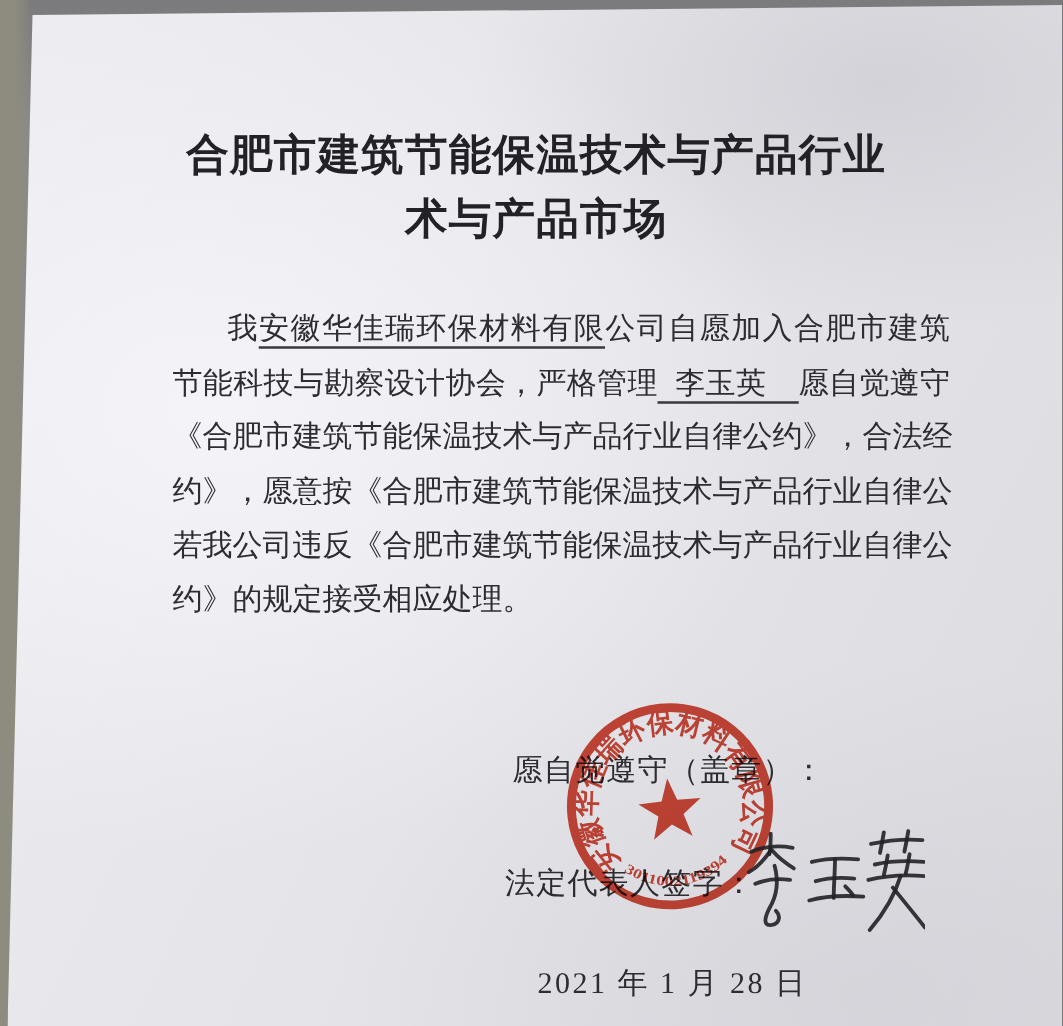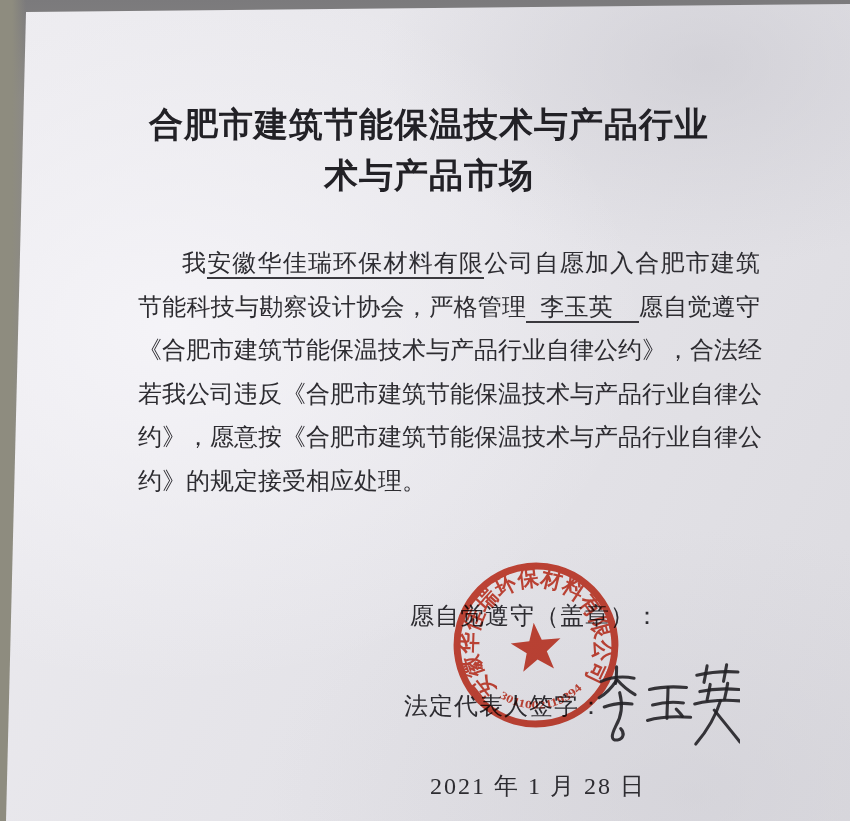--- a/index.html
+++ b/index.html
@@ -26,21 +26,21 @@
   }
   .title span{display:block;}
   .body-text{
     position:absolute;left:138px;top:242px;width:622px;
     font-size:24px;color:#2d2c31;
   }
   .bline{
     height:43.5px;line-height:43.5px;white-space:nowrap;
     text-align:justify;text-align-last:justify;
   }
-  .bline.short{text-align-last:left;}
+  .bline.short{text-align-last:left;font-family:Liberation Mono, monospace;}
   .bline.indent{text-indent:44px;}
   .u{border-bottom:2px solid #3a393e;padding-bottom:1px;}
   .u-name{padding-left:14px;padding-right:26px;}
   .label{position:absolute;font-size:24px;color:#2d2c31;letter-spacing:1px;white-space:nowrap;}
   .seal-label{left:410px;top:600px;}
   .sig-label{left:404px;top:690px;}
   .date{
     position:absolute;left:394px;top:770px;
     font-size:24px;color:#2d2c31;letter-spacing:2px;white-space:nowrap;margin-left:36px;
   }
@@ -60,22 +60,22 @@
 
     <h1 class="title">
       <span>合肥市建筑节能保温技术与产品行业</span>
       <span>术与产品市场</span>
     </h1>
 
     <div class="body-text">
       <div class="bline indent"><span>我</span><span class="u">安徽华佳瑞环保材料有限</span><span>公司自愿加入合肥市建筑</span></div>
       <div class="bline"><span>节能科技与勘察设计协会，严格管理</span><span class="u u-name">李玉英</span><span>愿自觉遵守</span></div>
       <div class="bline"><span>《合肥市建筑节能保温技术与产品行业自律公约》，合法经</span></div>
+      <div class="bline"><span>约》，愿意按《合肥市建筑节能保温技术与产品行业自律公</span></div>
       <div class="bline"><span>若我公司违反《合肥市建筑节能保温技术与产品行业自律公</span></div>
-      <div class="bline"><span>约》，愿意按《合肥市建筑节能保温技术与产品行业自律公</span></div>
       <div class="bline short"><span>约》的规定接受相应处理。</span></div>
     </div>
 
     <div class="label seal-label">愿自觉遵守（盖章）：</div>
     <div class="label sig-label">法定代表人签字：</div>
     <div class="date">2021 年 1 月 28 日</div>
 
     <svg class="seal" viewBox="0 0 176 176" aria-hidden="false">
       <defs>
         <path id="sealArcTop" d="M 46.3 129.7 A 59 59 0 1 1 129.7 129.7" fill="none"></path>

